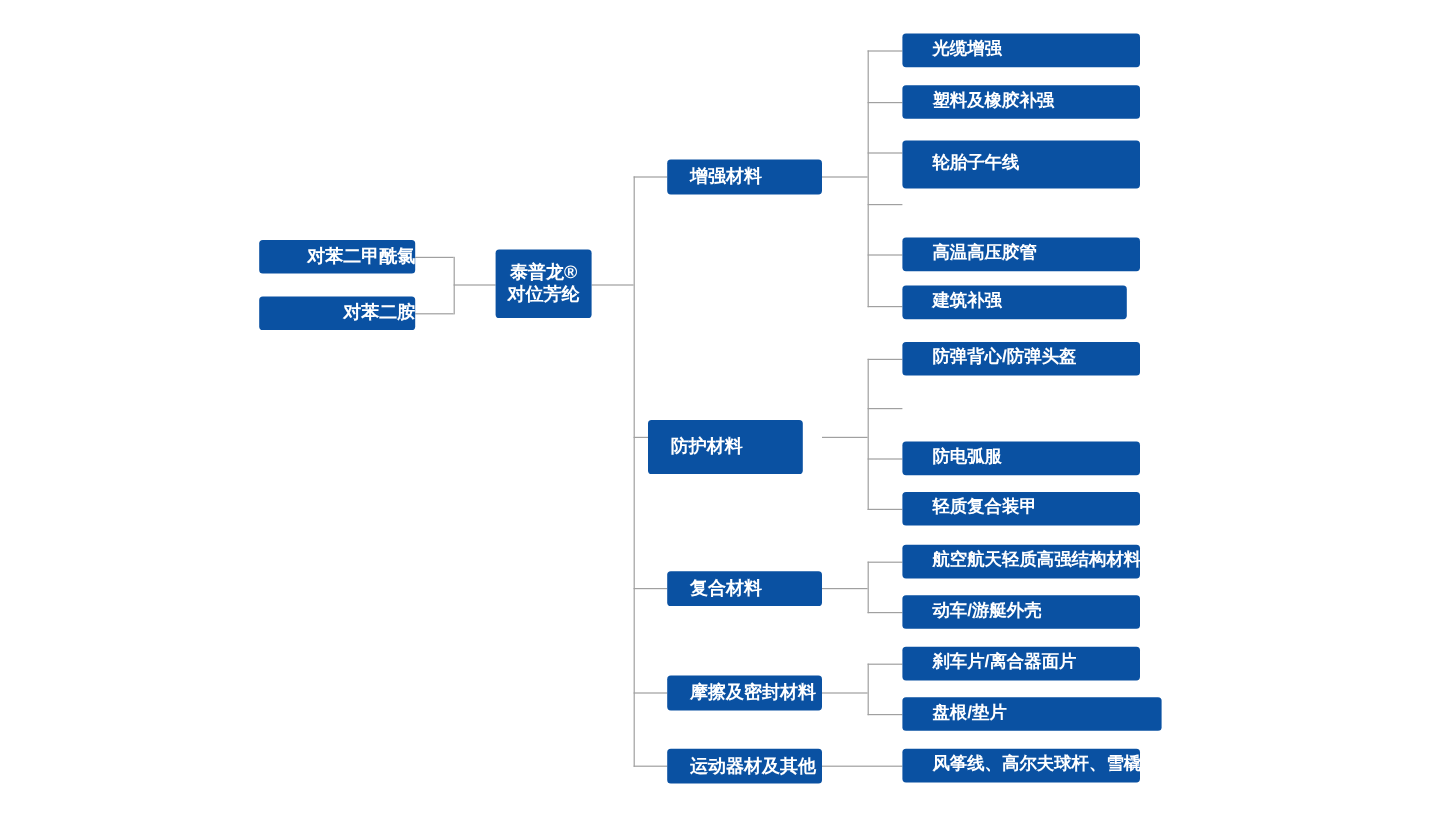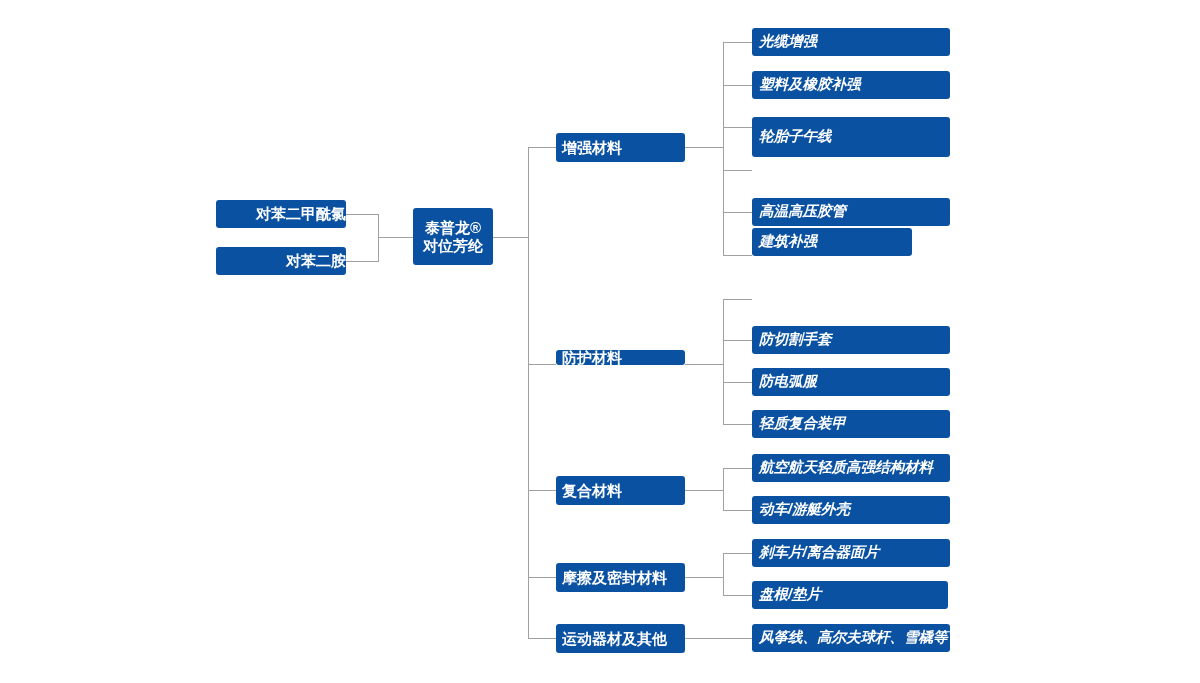--- a/index.html
+++ b/index.html
@@ -23,22 +23,22 @@
     font-size:15px;
     font-weight:bold;
     border-radius:3px;
     display:flex;
     align-items:center;
     box-sizing:border-box;
     white-space:nowrap;
     line-height:1.2;
   }
   .node.center{justify-content:flex-end;text-align:center;}
-  .node.padL{padding-left:6px;}
-  .node.leaf{padding-left:7px;font-size:14.5px;font-style:italic;}
+  .node.padL{padding-left:19px;}
+  .node.leaf{padding-left:25px;font-size:14.5px;}
   .node.root{flex-direction:column;justify-content:center;}
   .cline{position:absolute;background:var(--line);}
   .cline.h{height:1px;}
   .cline.v{width:1px;}
 </style>
 </head>
 <body>
 
 <div class="canvas">
 
@@ -91,21 +91,21 @@
   </div>
 
   <div class="node center root" style="left:413px;top:208px;width:80px;height:57px">
     <span>泰普龙®</span>
     <span>对位芳纶</span>
   </div>
 
   <div class="node padL" style="left:556px;top:133px;width:129px;height:29px">
     <span>增强材料</span>
   </div>
-  <div class="node padL" style="left:556px;top:350px;width:129px;height:15px">
+  <div class="node padL" style="left:540px;top:350px;width:129px;height:45px">
     <span>防护材料</span>
   </div>
   <div class="node padL" style="left:556px;top:476px;width:129px;height:29px">
     <span>复合材料</span>
   </div>
   <div class="node padL" style="left:556px;top:563px;width:129px;height:29px">
     <span>摩擦及密封材料</span>
   </div>
   <div class="node padL" style="left:556px;top:624px;width:129px;height:29px">
     <span>运动器材及其他</span>
@@ -116,45 +116,45 @@
   </div>
   <div class="node leaf" style="left:752px;top:71px;width:198px;height:28px">
     <span>塑料及橡胶补强</span>
   </div>
   <div class="node leaf" style="left:752px;top:117px;width:198px;height:40px">
     <span>轮胎子午线</span>
   </div>
   <div class="node leaf" style="left:752px;top:198px;width:198px;height:28px">
     <span>高温高压胶管</span>
   </div>
-  <div class="node leaf" style="left:752px;top:228px;width:160px;height:28px">
+  <div class="node leaf" style="left:752px;top:238px;width:187px;height:28px">
     <span>建筑补强</span>
   </div>
 
-  <div class="node leaf" style="left:752px;top:326px;width:198px;height:28px">
-    <span>防切割手套</span>
+  <div class="node leaf" style="left:752px;top:285px;width:198px;height:28px">
+    <span>防弹背心/防弹头盔</span>
   </div>
   <div class="node leaf" style="left:752px;top:368px;width:198px;height:28px">
     <span>防电弧服</span>
   </div>
   <div class="node leaf" style="left:752px;top:454px;width:198px;height:28px">
     <span>航空航天轻质高强结构材料</span>
   </div>
 
   <div class="node leaf" style="left:752px;top:410px;width:198px;height:28px">
     <span>轻质复合装甲</span>
   </div>
   <div class="node leaf" style="left:752px;top:496px;width:198px;height:28px">
     <span>动车/游艇外壳</span>
   </div>
 
   <div class="node leaf" style="left:752px;top:539px;width:198px;height:28px">
     <span>刹车片/离合器面片</span>
   </div>
-  <div class="node leaf" style="left:752px;top:581px;width:196px;height:28px">
+  <div class="node leaf" style="left:752px;top:581px;width:216px;height:28px">
     <span>盘根/垫片</span>
   </div>
 
   <div class="node leaf" style="left:752px;top:624px;width:198px;height:28px">
     <span>风筝线、高尔夫球杆、雪橇等</span>
   </div>
 
 </div>
 
 </body></html>

